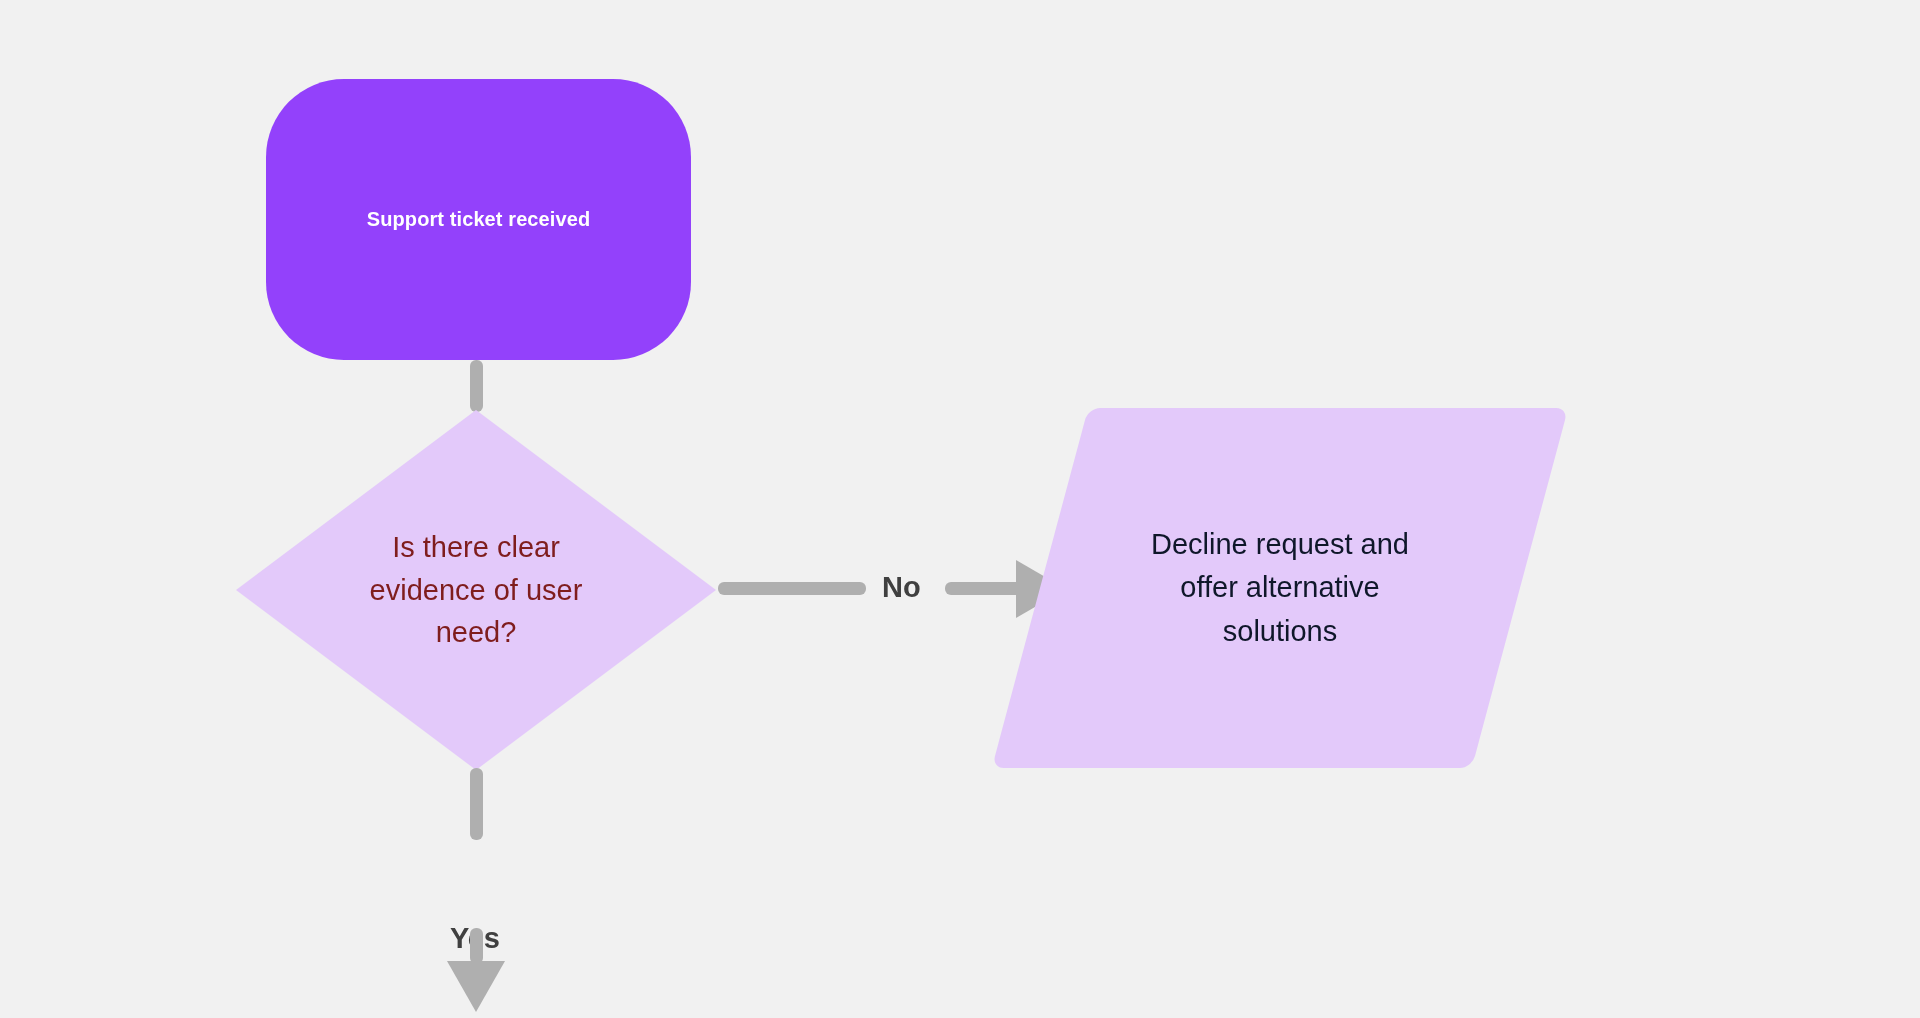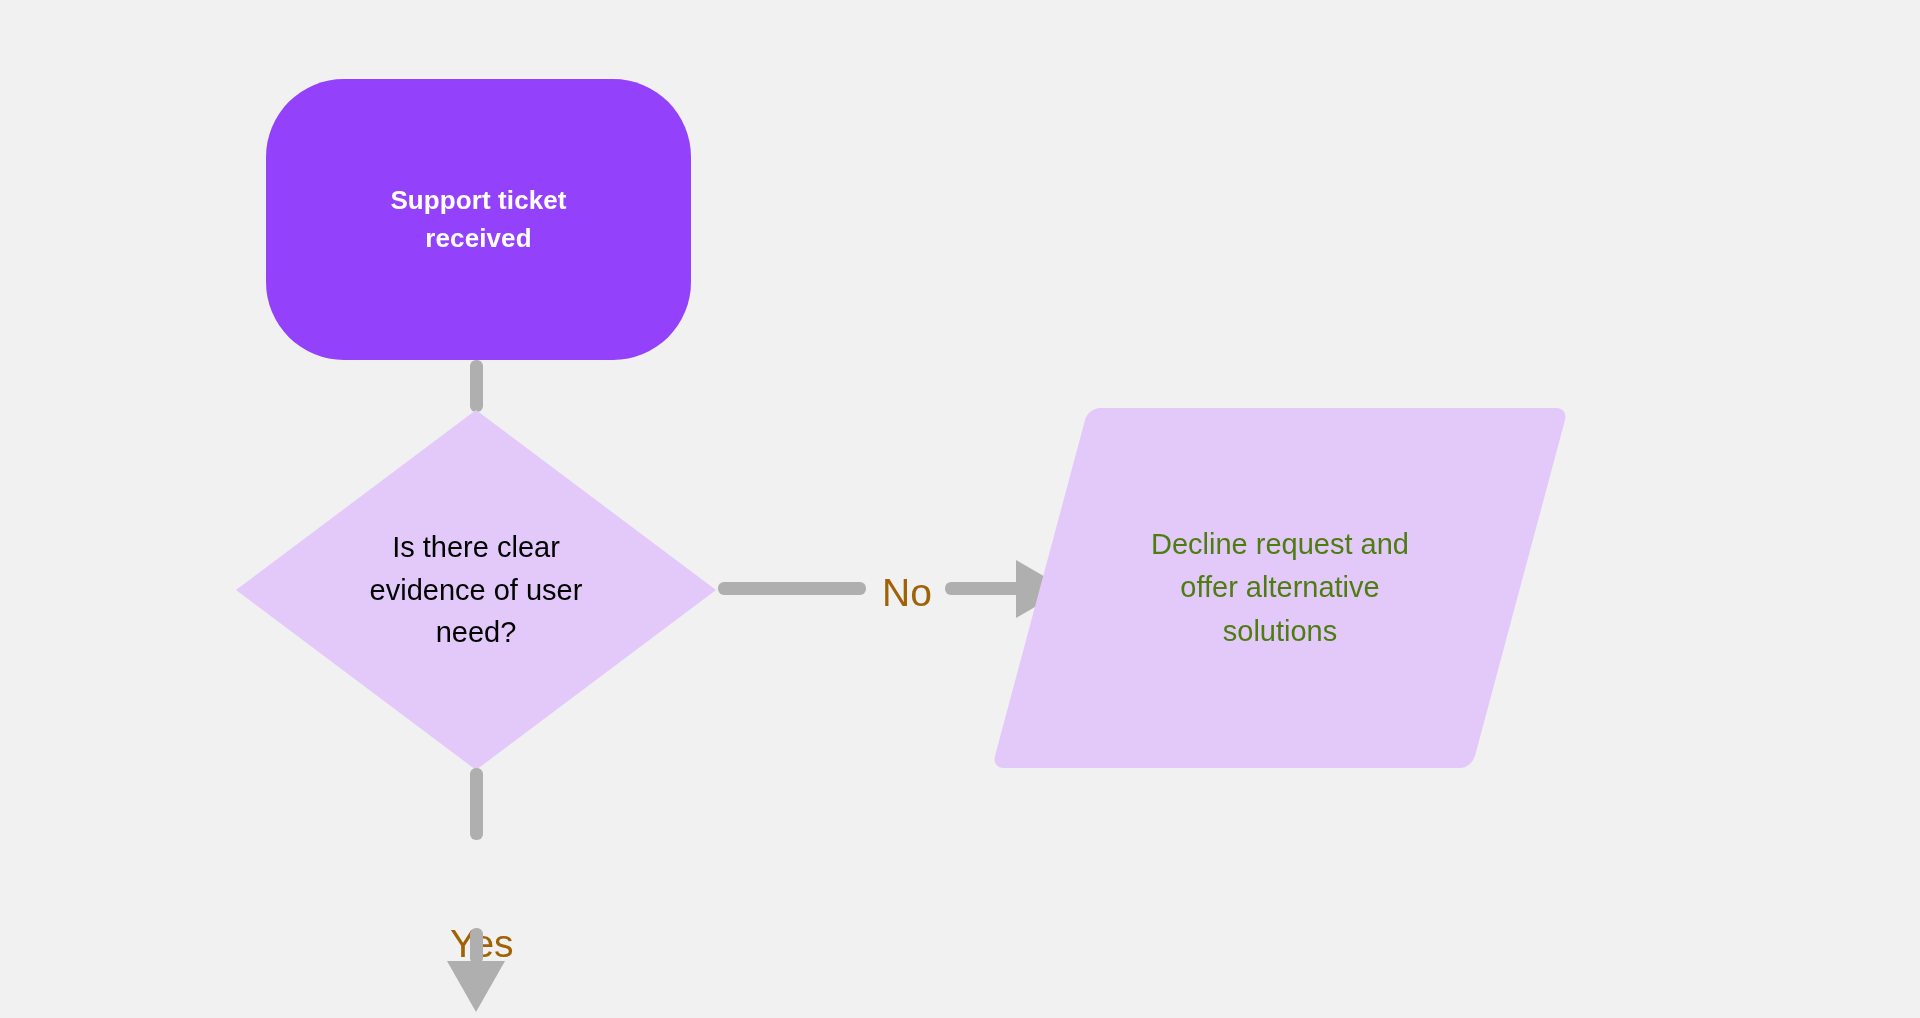--- a/index.html
+++ b/index.html
@@ -39,21 +39,21 @@
   #node-start {
     left: 266px;
     top: 79px;
     width: 425px;
     height: 281px;
     background: #9341fb;
     border-radius: 78px;
   }
   #node-start .node-label {
     color: #ffffff;
-    font-size: 26px;
+    font-size: 20px;
     font-weight: 700;
     line-height: 1.46;
     letter-spacing: 0.1px;
     max-width: 270px;
   }
 
   
   #node-decision {
     left: 236px;
     top: 410px;
@@ -64,21 +64,21 @@
     position: absolute;
     left: 0;
     top: 0;
     width: 100%;
     height: 100%;
     background: #e3c9fa;
     clip-path: polygon(50% 0%, 100% 50%, 50% 100%, 0% 50%);
   }
   #node-decision .node-label {
     position: relative;
-    color: #000000;
+    color: #7f1d1d;
     font-size: 29px;
     font-weight: 400;
     line-height: 1.48;
     max-width: 250px;
   }
 
   
   #node-decline {
     left: 1040px;
     top: 408px;
@@ -90,21 +90,21 @@
     left: 0;
     top: 0;
     width: 100%;
     height: 100%;
     background: #e3c9fa;
     border-radius: 12px;
     transform: skewX(-15deg);
   }
   #node-decline .node-label {
     position: relative;
-    color: #4d7c0f;
+    color: #0f172a;
     font-size: 29px;
     font-weight: 400;
     line-height: 1.5;
     max-width: 280px;
   }
 
   
 
   .conn-line {
     position: absolute;
@@ -169,23 +169,23 @@
     height: 0;
     border-left: 29px solid transparent;
     border-right: 29px solid transparent;
     border-top: 51px solid #afafaf;
   }
 
   
 
   .edge-label {
     position: absolute;
-    color: #a16207;
-    font-size: 39px;
-    font-weight: 400;
+    color: #404040;
+    font-size: 29px;
+    font-weight: 700;
     white-space: nowrap;
   }
   #label-no {
     left: 882px;
     top: 571px;
   }
   #label-yes {
     left: 450px;
     top: 878px;
     margin-top: 44px;

